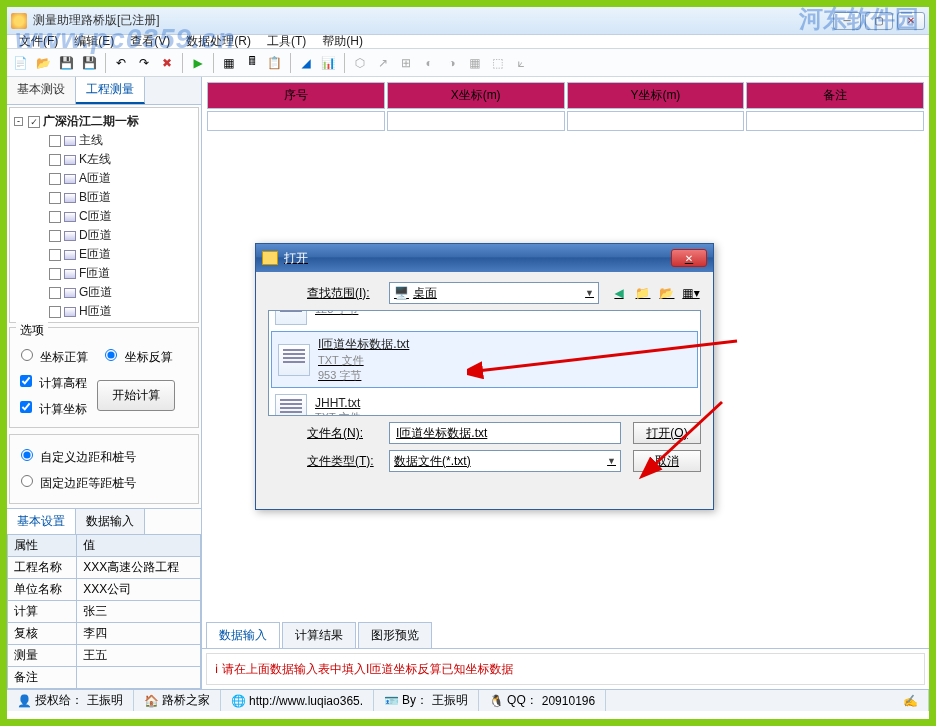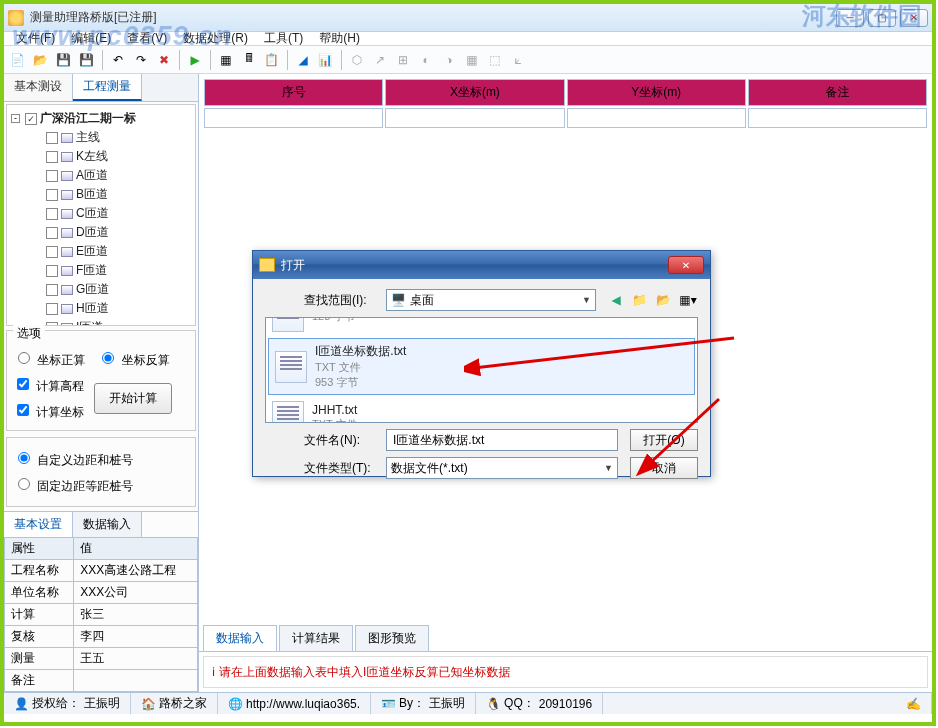--- a/index.html
+++ b/index.html
@@ -1,18 +1,18 @@
 <!DOCTYPE html>
 <html><head>
 <meta charset="utf-8">
 <style>
 * { box-sizing: border-box; font-family: "Microsoft YaHei", SimSun, sans-serif; font-size: 12px; }
 body { margin: 0; padding: 0; width: 938px; height: 728px; background: #fff; position: relative; overflow: hidden; }
 
-.main-window { border: 4px solid #84cc16; width: 936px; height: 726px; position: relative; background: #fff; }
+.main-window { border: 7px solid #84cc16; width: 936px; height: 726px; position: relative; background: #fff; }
 
 .titlebar { height: 28px; background: linear-gradient(#eaf3fc, #d4e6f8); display: flex; align-items: center; padding: 0 4px; border-bottom: 1px solid #c0d0e0; }
 .titlebar .app-icon { width: 16px; height: 16px; background: radial-gradient(circle, #ffd966 40%, #e69138 100%); border-radius: 2px; margin-right: 6px; }
 .titlebar .title-text { flex: 1; color: #333; }
 .win-btns { display: flex; gap: 4px; }
 .win-btn { width: 28px; height: 18px; border: 1px solid #8aa5c3; background: linear-gradient(#fdfdfd,#e3edf7); border-radius: 3px; display: flex; align-items: center; justify-content: center; font-size: 10px; color: #444; }
 .win-btn.close { color: #a33; }
 
 .menubar { height: 14px; display: flex; align-items: center; padding: 0 4px; border-bottom: 1px solid #d0d8e0; }
 .menubar span { padding: 2px 8px; color: #222; }
@@ -66,21 +66,21 @@
 .rb-tab { padding: 4px 12px; border: 1px solid #b0c4de; border-bottom: none; margin-right: 2px; background: #f0f4f8; }
 .rb-tab.active { background: #fff; color: #0055aa; }
 .hint-bar { padding: 6px 8px; color: #c00; border: 1px solid #ddd; margin: 4px; }
 .hint-bar::before { content: "ℹ"; margin-right: 4px; color: #c00; }
 
 .statusbar { height: 22px; border-top: 1px solid #b0c4de; display: flex; align-items: center; background: #f0f4f8; font-size: 12px; }
 .sb-item { display: flex; align-items: center; padding: 0 10px; border-right: 1px solid #c0d0e0; height: 100%; gap: 4px; }
 .sb-icon { width: 14px; height: 14px; }
 
 
-.dialog { position: absolute; left: 248px; top: 246px; width: 459px; height: 227px; border: 1px solid #2a5a9c; background: #f0f0f0; box-shadow: 2px 2px 8px rgba(0,0,0,0.3); }
+.dialog { position: absolute; left: 248px; top: 236px; width: 459px; height: 267px; border: 1px solid #2a5a9c; background: #f0f0f0; box-shadow: 2px 2px 8px rgba(0,0,0,0.3); text-decoration: underline; }
 .dlg-title { height: 28px; background: linear-gradient(#5a8cce, #3a6cae 45%, #2a5a9c 50%, #4a7cbe); display: flex; align-items: center; padding: 0 6px; color: #fff; }
 .dlg-title .dlg-icon { width: 16px; height: 14px; background: #ffd966; border: 1px solid #c90; margin-right: 6px; }
 .dlg-title .close-btn { margin-left: auto; width: 36px; height: 18px; background: linear-gradient(#e77,#c33); border: 1px solid #a22; border-radius: 3px; color: #fff; display: flex; align-items: center; justify-content: center; font-size: 10px; }
 .dlg-body { padding: 10px 12px; }
 .dlg-row { display: flex; align-items: center; margin-bottom: 6px; gap: 4px; margin-left: 39px; }
 .dlg-label { width: 78px; }
 .dlg-combo { flex: 1; height: 22px; border: 1px solid #7a96b5; background: #fff; padding: 2px 4px; display: flex; align-items: center; }
 .dlg-combo .arrow { margin-left: auto; font-size: 9px; color: #444; }
 .dlg-iconrow { display: flex; gap: 4px; margin-left: 6px; }
 .dlg-icn { width: 20px; height: 20px; display: flex; align-items: center; justify-content: center; }

